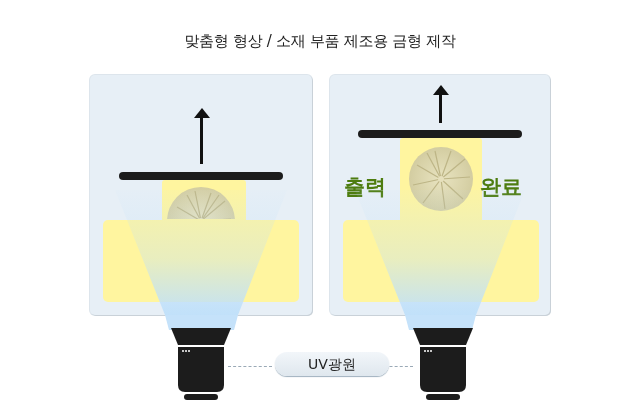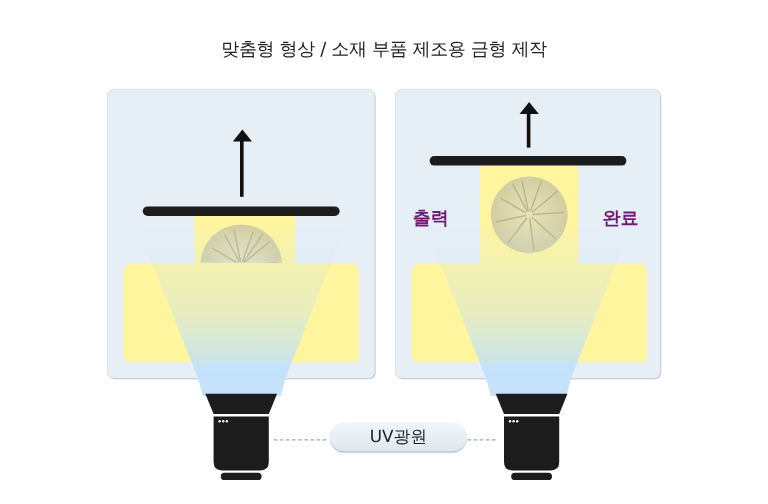--- a/index.html
+++ b/index.html
@@ -30,21 +30,21 @@
       position: absolute; width: 0; height: 0;
       border-left: 8px solid transparent; border-right: 8px solid transparent;
       border-bottom: 10px solid #111;
     }
     .part {
       position: absolute; border-radius: 50%;
       background: radial-gradient(circle at 50% 50%, #e8e3c0 0%, #d8d2a8 55%, #c9c294 100%);
       overflow: hidden;
     }
     .cone { position: absolute; left: 0; top: 0; pointer-events: none; }
-    .label-text { position: absolute; font-size: 15px; font-weight: bold; color: #701a75; }
+    .label-text { position: absolute; font-size: 21px; font-weight: bold; color: #4d7c0f; }
 
     .projector { position: absolute; }
     .dash {
       position: absolute; top: 366px; height: 0; border-top: 1px dashed #9aa9b6;
     }
     .pill {
       position: absolute; left: 275px; top: 352px; width: 114px; height: 24px;
       border-radius: 12px; background: linear-gradient(#f2f6fa, #dfe7ee);
       box-shadow: 0 1px 1px #9fb0be;
       font-size: 14px; color: #222; text-align: center; line-height: 24px;
@@ -105,21 +105,21 @@
           <path d="M32 32 L54 52"></path>
         <path d="M32 32 L26 4"></path>
       </g>
       <circle cx="32" cy="32" r="3" fill="#e6e0bc"></circle>
     </svg>
   </div>
   <div class="platform" style="left:28px; top:55px; width:164px;"></div>
   <div class="arrow-shaft" style="left:109px; top:18px; height:30px;"></div>
   <div class="arrow-head" style="left:102.5px; top:10px;"></div>
   <div class="label-text" style="left:14px; top:98px;">출력</div>
-  <div class="label-text" style="left:172px; top:98px;font-family:Liberation Serif, serif;">완료</div>
+  <div class="label-text" style="left:150px; top:98px;font-family:Liberation Serif, serif;">완료</div>
   <svg class="cone" width="220" height="240">
     <defs>
       <linearGradient id="beamR" x1="0" y1="0" x2="0" y2="1">
         <stop offset="0" stop-color="#bfe0fa" stop-opacity="0.05"></stop>
         <stop offset="0.55" stop-color="#bfe0fa" stop-opacity="0.35"></stop>
         <stop offset="1" stop-color="#bfe0fa" stop-opacity="0.95"></stop>
       </linearGradient>
     </defs>
     <polygon points="25,115 195,115 146,240 75,240" fill="url(#beamR)"></polygon>
   </svg>

